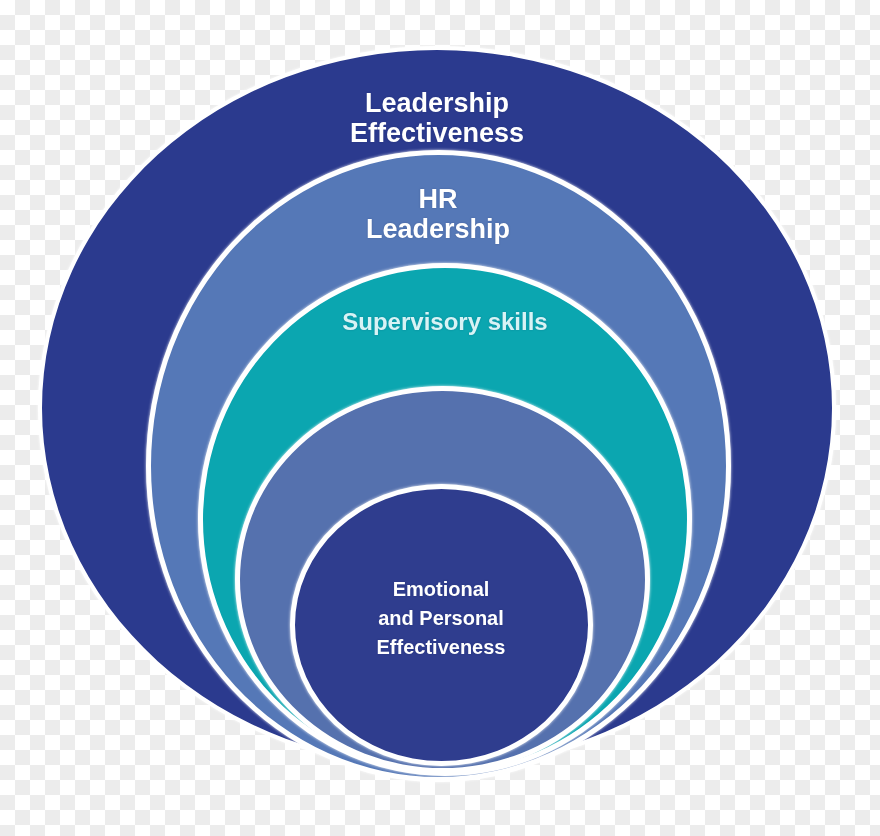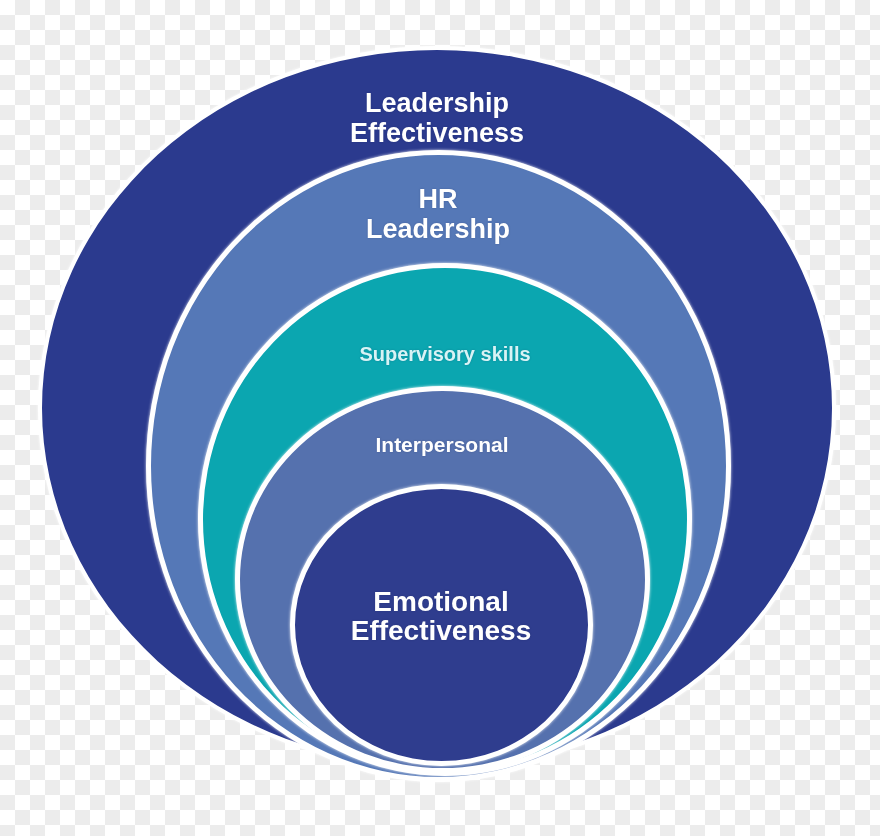--- a/index.html
+++ b/index.html
@@ -35,23 +35,23 @@
     position:absolute;
     z-index:10;
     text-align:center;
     color:#ffffff;
     font-weight:bold;
     text-shadow:0 0 2px rgba(20,30,80,.25);
   }
   .label span{display:block;}
   .l-leadership   {left:287px; top:88px;  width:300px; font-size:27px; line-height:30px;}
   .l-hr           {left:288px; top:184px; width:300px; font-size:27px; line-height:30px;}
-  .l-supervisory  {left:270px; top:340px; width:350px; font-size:20px; line-height:28px; color:#d8f3f5;}
+  .l-supervisory  {left:270px; top:308px; width:350px; font-size:24px; line-height:28px; color:#d8f3f5;}
   .l-interpersonal{left:292px; top:432px; width:300px; font-size:21px; line-height:26px;}
-  .l-emotional    {left:291px; top:587px; width:300px; font-size:28px; line-height:29px;}
+  .l-emotional    {left:291px; top:575px; width:300px; font-size:20px; line-height:29px;}
 </style>
 </head>
 <body>
 
 <div class="canvas">
 
   <div class="circle c-leadership"></div>
 
   <div class="circle c-hr"></div>
 
@@ -69,21 +69,21 @@
   <div class="label l-hr">
     <span>HR</span>
     <span>Leadership</span>
   </div>
 
   <div class="label l-supervisory">
     <span>Supervisory skills</span>
   </div>
 
   <div class="label l-interpersonal">
-    <span>Interpersonal</span>
   </div>
 
   <div class="label l-emotional">
     <span>Emotional</span>
+    <span>and Personal</span>
     <span>Effectiveness</span>
   </div>
 
 </div>
 
 </body></html>

